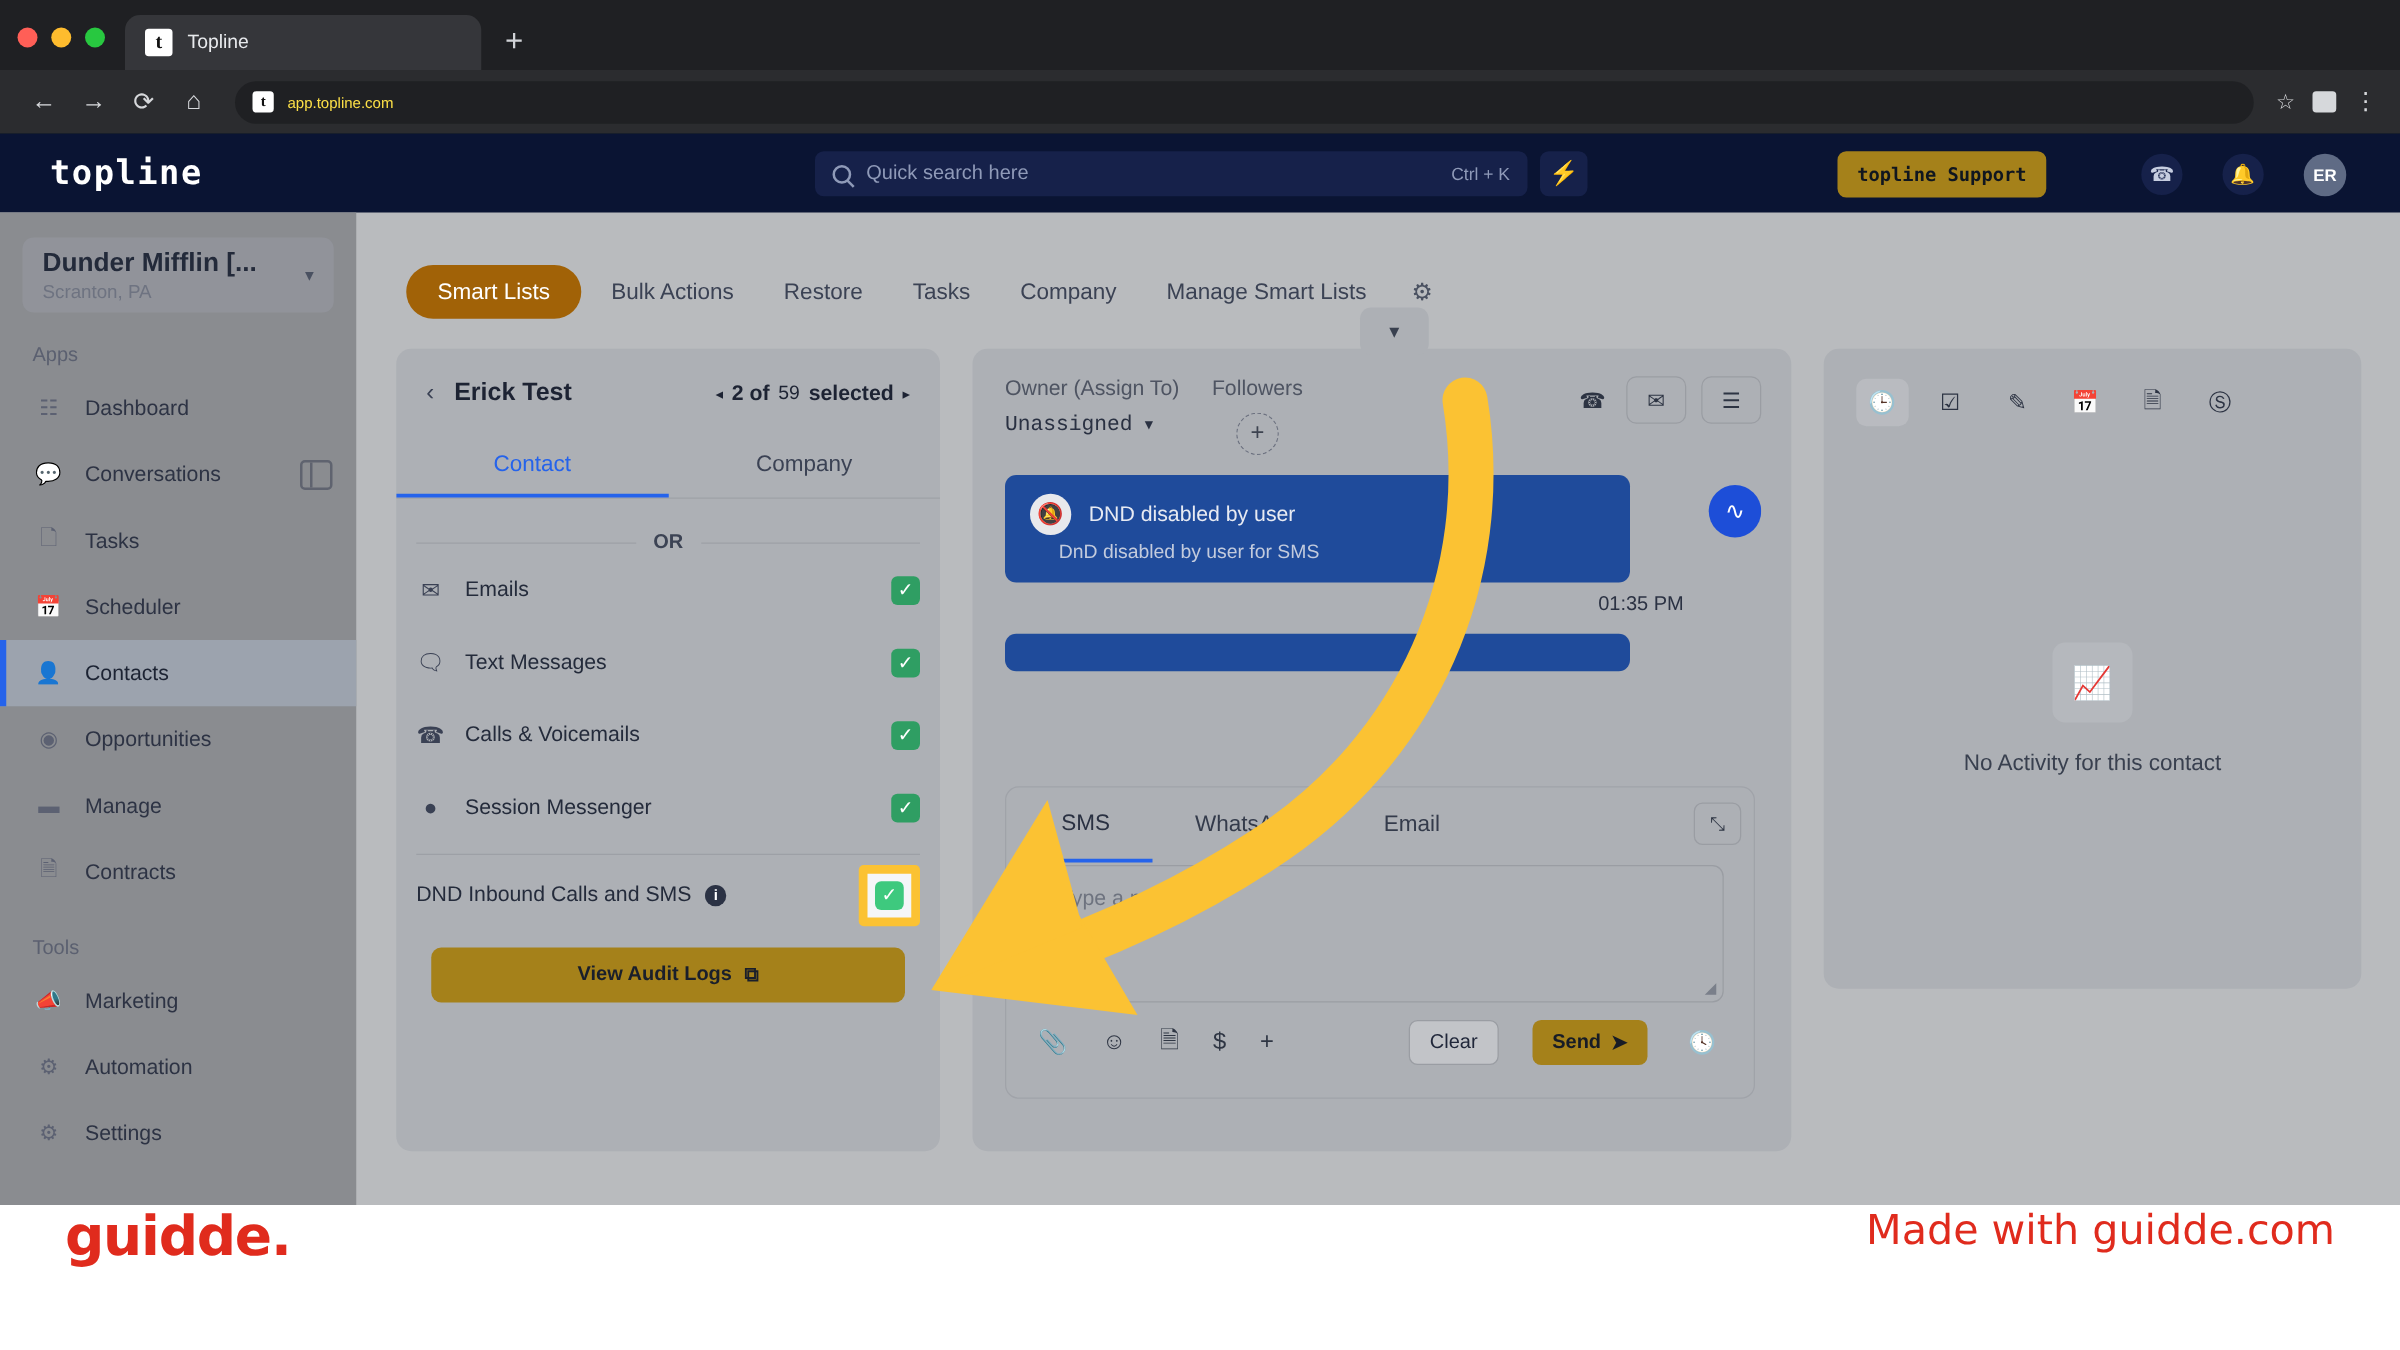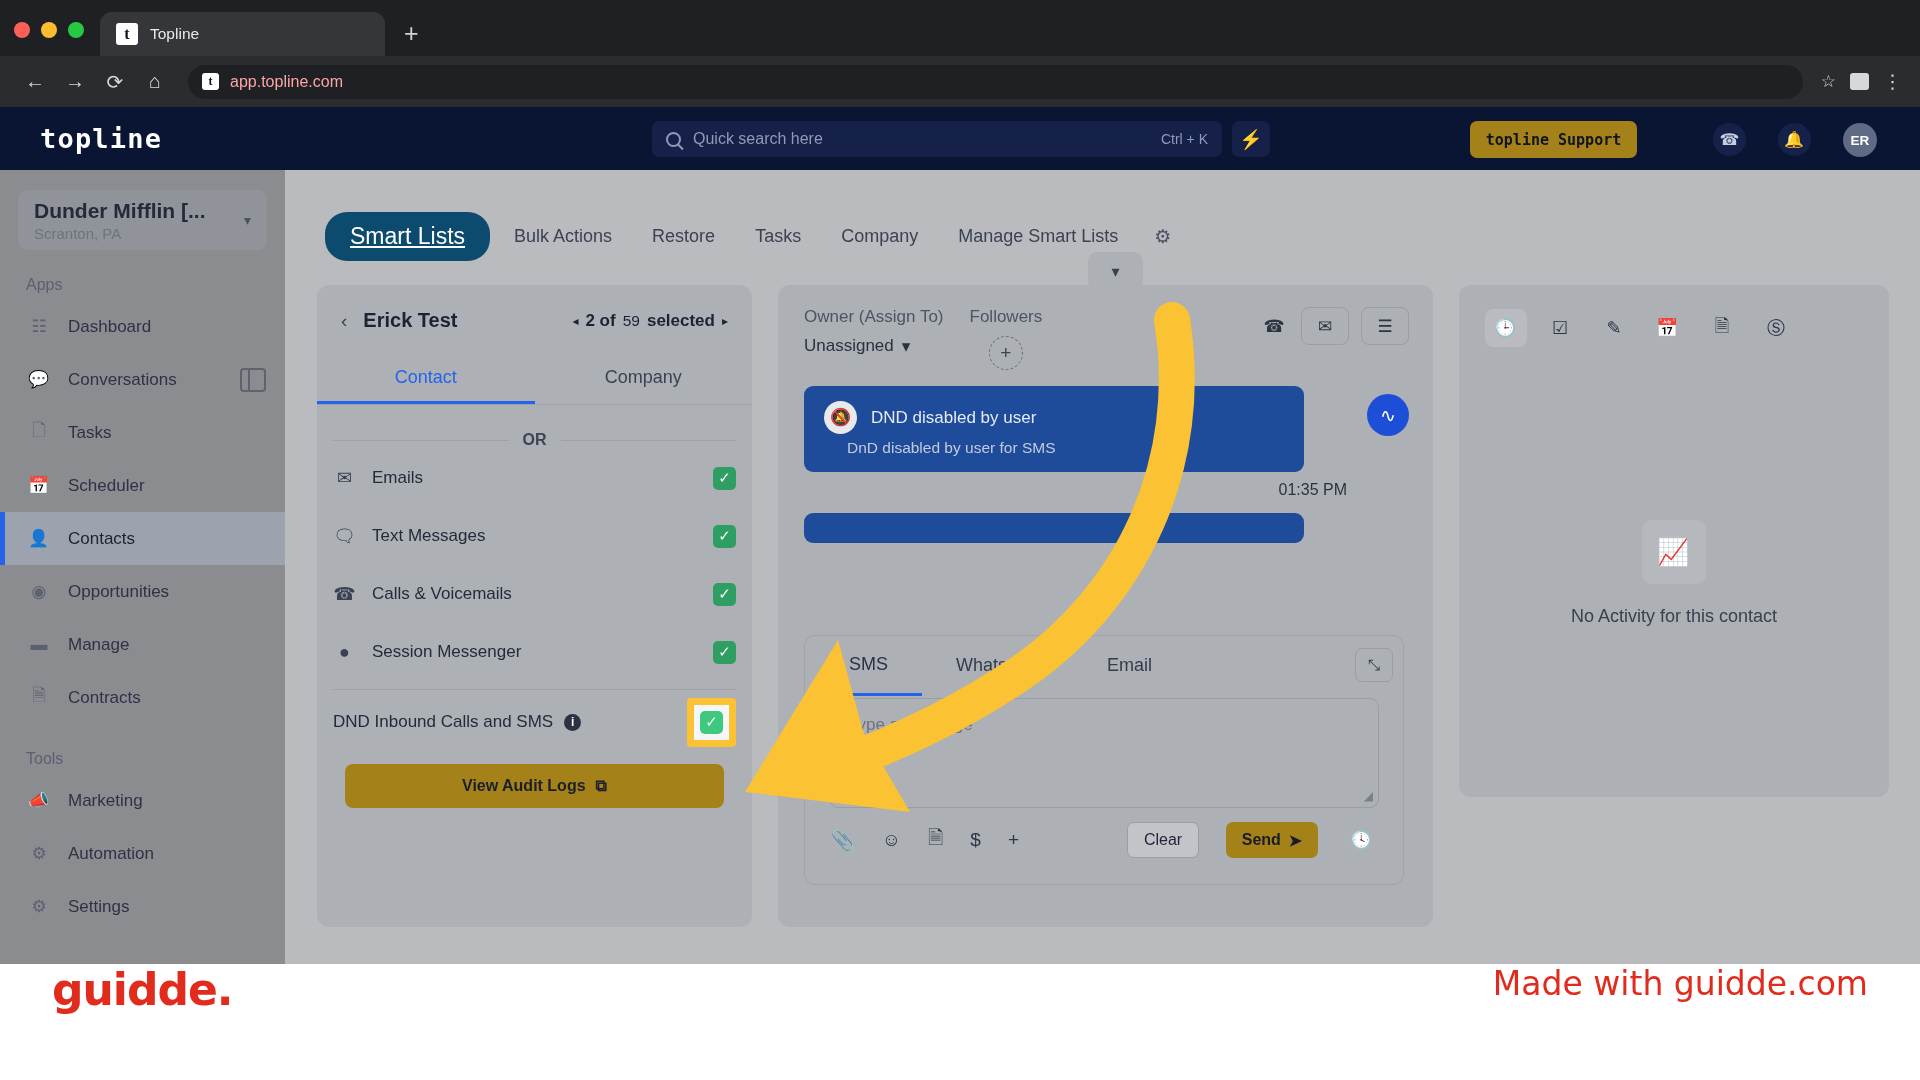--- a/index.html
+++ b/index.html
@@ -27,21 +27,21 @@
   .tab-title { color:#e8eaed; font-size:15.5px; }
   .newtab { position:absolute; left:404px; top:22px; color:#d0d2d6; font-size:25px; line-height:22px; cursor:pointer; }
   .toolbar { position:relative; height:51px; background:#2b2c2f; display:flex; align-items:center; padding:0 18px; gap:6px; }
   .navbtn { width:34px; height:34px; display:flex; align-items:center; justify-content:center; color:#d6d8db; font-size:20px; cursor:pointer; }
   .omnibox {
     margin-left:10px; flex:1; height:34px; background:#1f2023; border-radius:17px;
     display:flex; align-items:center; padding:0 14px; gap:11px;
   }
   .omni-fav { width:17px; height:17px; background:#fff; border-radius:3px; display:flex;align-items:center;justify-content:center;
               font-size:12px; font-weight:bold; color:#111; font-family:"Liberation Serif", serif;}
-  .omni-url { color:#fca5a5; font-size:16px; }
+  .omni-url { color:#fde047; font-size:12px; }
   .tb-right { display:flex; align-items:center; gap:14px; margin-left:12px; color:#d6d8db; }
   .star { font-size:17px; }
   .puzzle { width:19px; height:17px; background:#d6d8db; border-radius:3px; }
   .kebab { font-size:19px; letter-spacing:0; line-height:10px; }
 
   
   .app { position:absolute; left:0; top:107px; width:1920px; height:857px; background:#0a1433; }
   .apphead { position:relative; height:63px; background:#0a1433; display:flex; align-items:center; }
   .logo {
     margin-left:40px; color:#ffffff; font-size:27px; letter-spacing:1.2px;
@@ -91,21 +91,21 @@
   .item.active .ic { color:#3d6ad6; }
   .guidde-bubble { position:absolute; left:52px; top:838px; width:68px; height:68px; border-radius:50%;
                    background:#b9bbbe; display:flex; align-items:center; justify-content:center;
                    color:#8a8c90; font-size:42px; font-family:"DejaVu Sans", sans-serif; }
   .guidde-badge { position:absolute; left:95px; top:833px; background:#e0452c; color:#fff; font-size:14px;
                   border-radius:10px; padding:1px 7px; font-weight:600; }
 
   
   .main { position:absolute; left:285px; top:0; right:0; height:794px; }
   .tabs { display:flex; align-items:center; gap:8px; padding:42px 0 0 40px; }
-  .pill { background:#0c4a6e; color:#fff; font-size:23px; padding:11px 25px; border-radius:22px; cursor:pointer;text-decoration:underline; }
+  .pill { background:#a16207; color:#fff; font-size:18px; padding:11px 25px; border-radius:22px; cursor:pointer; }
   .tlink { color:#3b4254; font-size:18px; padding:11px 16px; cursor:pointer; }
   .gear { margin-left:12px; color:#4a5161; font-size:19px; }
 
   .cols { display:flex; gap:26px; padding:24px 28px 0 32px; }
 
   .card { background:#adb0b5; border-radius:12px; }
 
   
   .leftcard { width:435px; height:642px; position:relative; overflow:hidden; }
   .lc-head { display:flex; align-items:center; padding:24px 24px 0 24px; gap:16px; }
@@ -137,21 +137,21 @@
   .auditbtn { margin:10px 28px 0 28px; height:44px; background:#a5811a; border-radius:8px; color:#1a1f2b;
               font-size:16px; font-weight:600; display:flex; align-items:center; justify-content:center; gap:10px; cursor:pointer; }
 
   
   .midcard { width:655px; height:642px; position:relative; }
   .caret { position:absolute; left:310px; top:-33px; width:55px; height:38px; background:#adb0b5; border-radius:9px;
            display:flex; align-items:center; justify-content:center; color:#39404f; font-size:16px; }
   .mid-top { display:flex; align-items:flex-start; padding:22px 24px 0 26px; gap:26px; }
   .ownergrp { }
   .olabel { color:#4e5462; font-size:17px; }
-  .ovalue { color:#2a3142; font-size:17px; margin-top:9px; display:flex; gap:8px; }
+  .ovalue { color:#2a3142; font-size:17px; margin-top:9px; display:flex; align-items:center; gap:8px;font-family:Liberation Mono, monospace; }
   .fol { text-align:center; }
   .plus { width:34px; height:34px; border-radius:50%; border:1.5px dashed #6d7280; color:#3d4350; font-size:19px;
           display:flex; align-items:center; justify-content:center; margin:9px auto 0; }
   .acts { margin-left:auto; display:flex; gap:12px; align-items:center; }
   .actbtn { width:48px; height:38px; border:1px solid #9a9da3; border-radius:8px; display:flex; align-items:center;
             justify-content:center; color:#2d3443; font-size:17px; }
   .actbtn.plain { border:none; width:30px; }
   .convo { position:relative; margin:16px 24px 0 26px; height:220px; overflow:hidden; }
   .msg { background:#1f4b9b; border-radius:9px; padding:15px 20px; width:500px; position:relative; }
   .msg-h { display:flex; align-items:center; gap:14px; }

